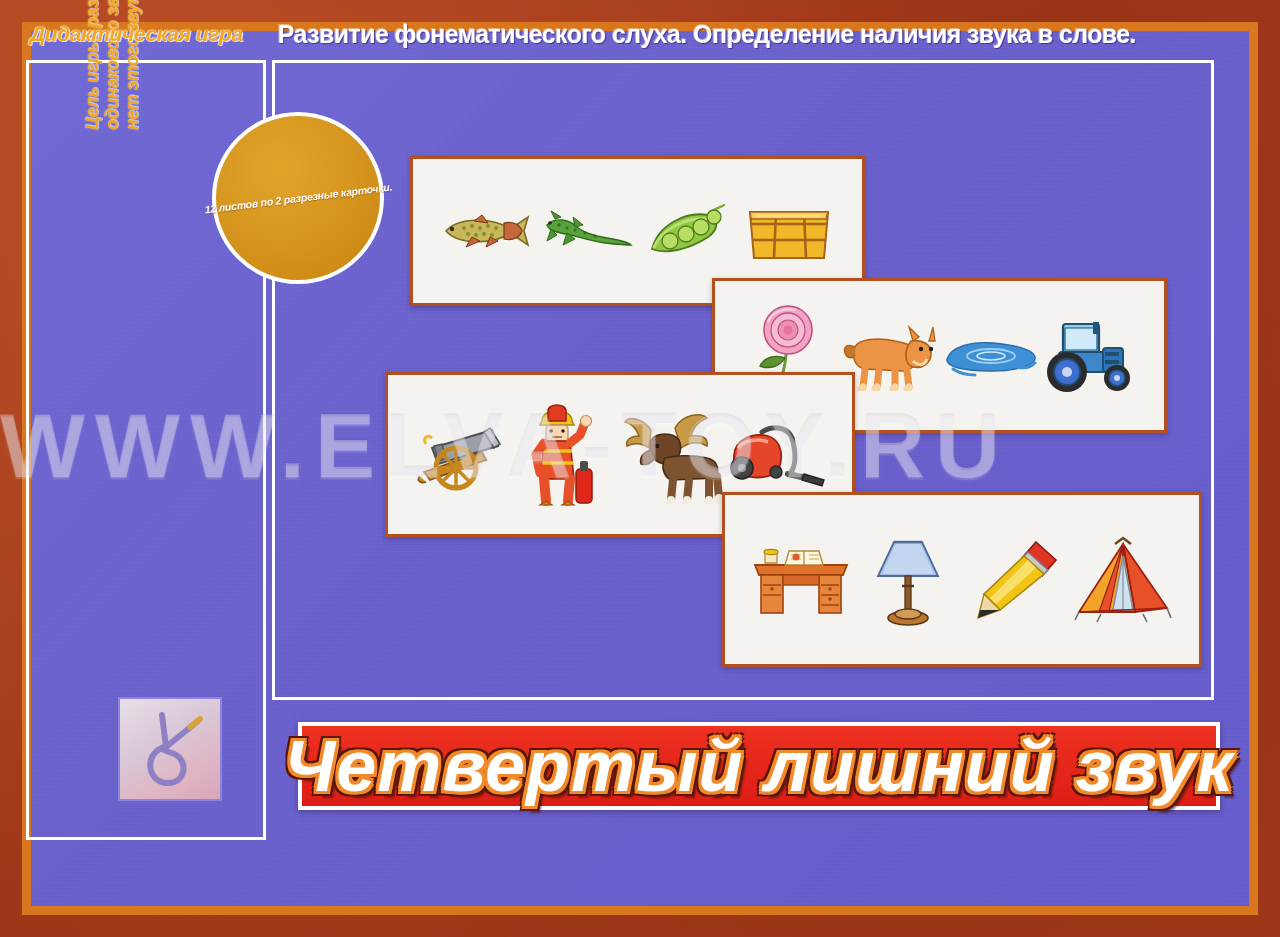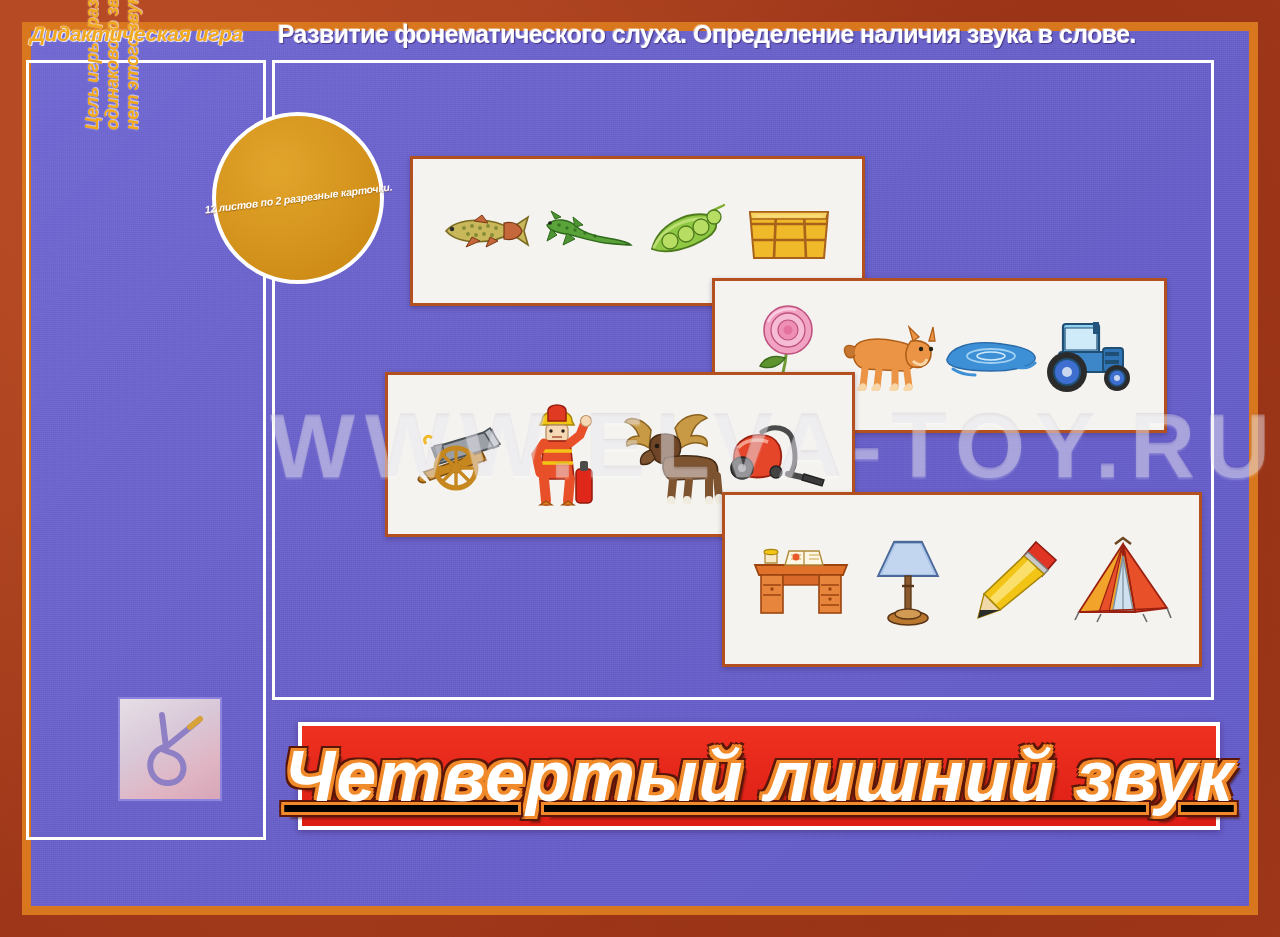--- a/index.html
+++ b/index.html
@@ -104,35 +104,34 @@
   .card-1{left:410px;top:156px;width:455px;height:150px;}
   .card-2{left:712px;top:278px;width:455px;height:155px;}
   .card-3{left:385px;top:372px;width:470px;height:165px;}
   .card-4{left:722px;top:492px;width:480px;height:175px;}
   .cell{display:flex;align-items:center;justify-content:center;width:100px;height:110px;}
   .cell svg{display:block;}
 
   
   .watermark{
     position:absolute;left:0;top:395px;width:100%;
-    text-align:right;z-index:5;pointer-events:none;
+    text-align:left;z-index:5;pointer-events:none;
     font-weight:bold;font-size:90px;letter-spacing:10px;
     color:rgba(255,255,255,.30);
     text-shadow:0 2px 2px rgba(255,255,255,.22),0 -1px 1px rgba(60,40,120,.10);
   }
 
   
   .banner{
-    position:absolute;left:298px;top:722px;width:922px;height:108px;
+    position:absolute;left:298px;top:722px;width:922px;height:88px;
     background:#e8271c;
     background-image:linear-gradient(180deg,#ee3120,#dd1d15);
     border:4px solid #ffffff;box-sizing:border-box;z-index:8;
     display:flex;align-items:center;justify-content:center;
     box-shadow:0 2px 6px rgba(40,10,60,.35);
-    text-decoration:underline;
   }
   .banner-title{
     font-weight:bold;font-style:italic;font-size:72px;line-height:72px;
     color:#ffffff;letter-spacing:1px;white-space:nowrap;
     -webkit-text-stroke:0px;
     text-shadow:
       -3px 0 0 #f08a2a, 3px 0 0 #f08a2a, 0 -3px 0 #f08a2a, 0 3px 0 #f08a2a,
       -3px -3px 0 #f08a2a, 3px -3px 0 #f08a2a, -3px 3px 0 #f08a2a, 3px 3px 0 #f08a2a,
       -5px 0 0 #5a1709, 5px 0 0 #5a1709, 0 -5px 0 #5a1709, 0 5px 0 #5a1709,
       -5px 5px 0 #5a1709, 5px 5px 0 #5a1709, -5px -5px 0 #5a1709, 5px -5px 0 #5a1709,

